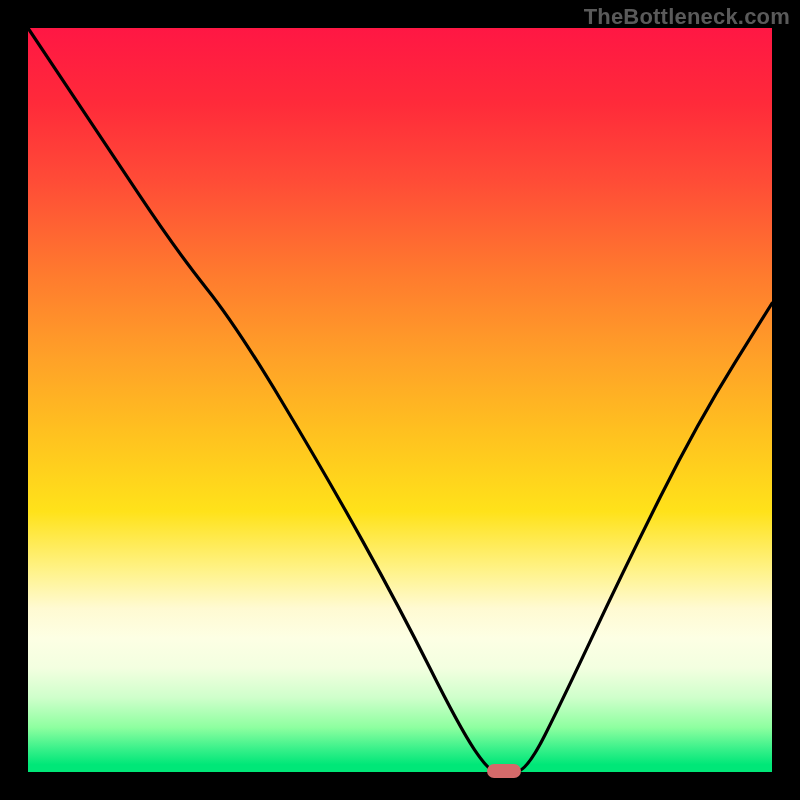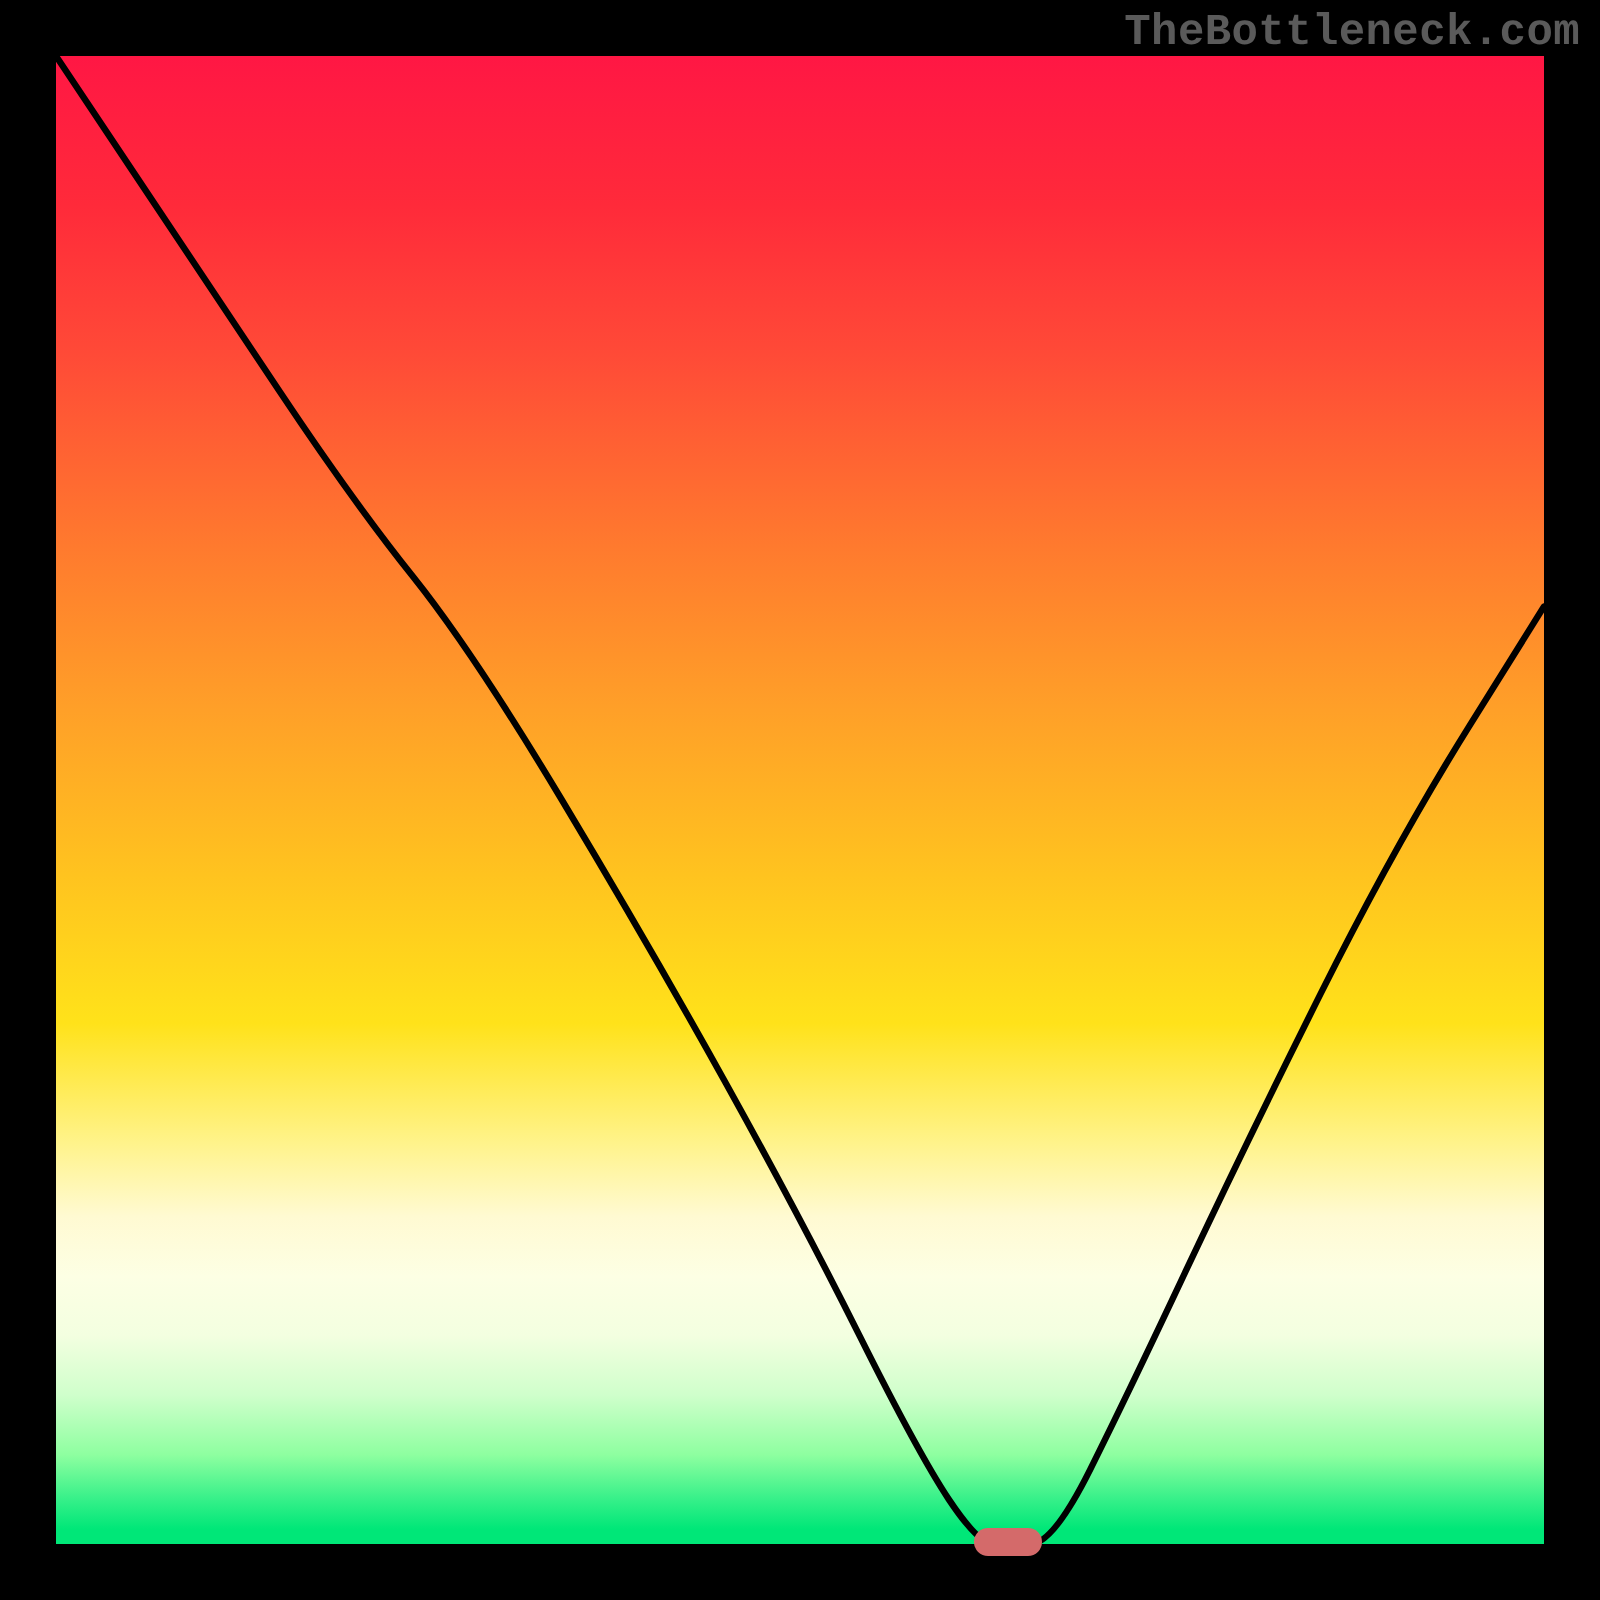--- a/index.html
+++ b/index.html
@@ -9,21 +9,20 @@
     height: 800px;
     background: #000;
     overflow: hidden;
     font-family: Arial, Helvetica, sans-serif;
   }
   .frame {
     position: relative;
     width: 800px;
     height: 800px;
     background: #000;
-    font-family: Liberation Mono, monospace;
   }
   .watermark {
     position: absolute;
     top: 4px;
     right: 10px;
     color: #5a5a5a;
     font-size: 22px;
     font-weight: 600;
     letter-spacing: 0.2px;
     z-index: 10;

